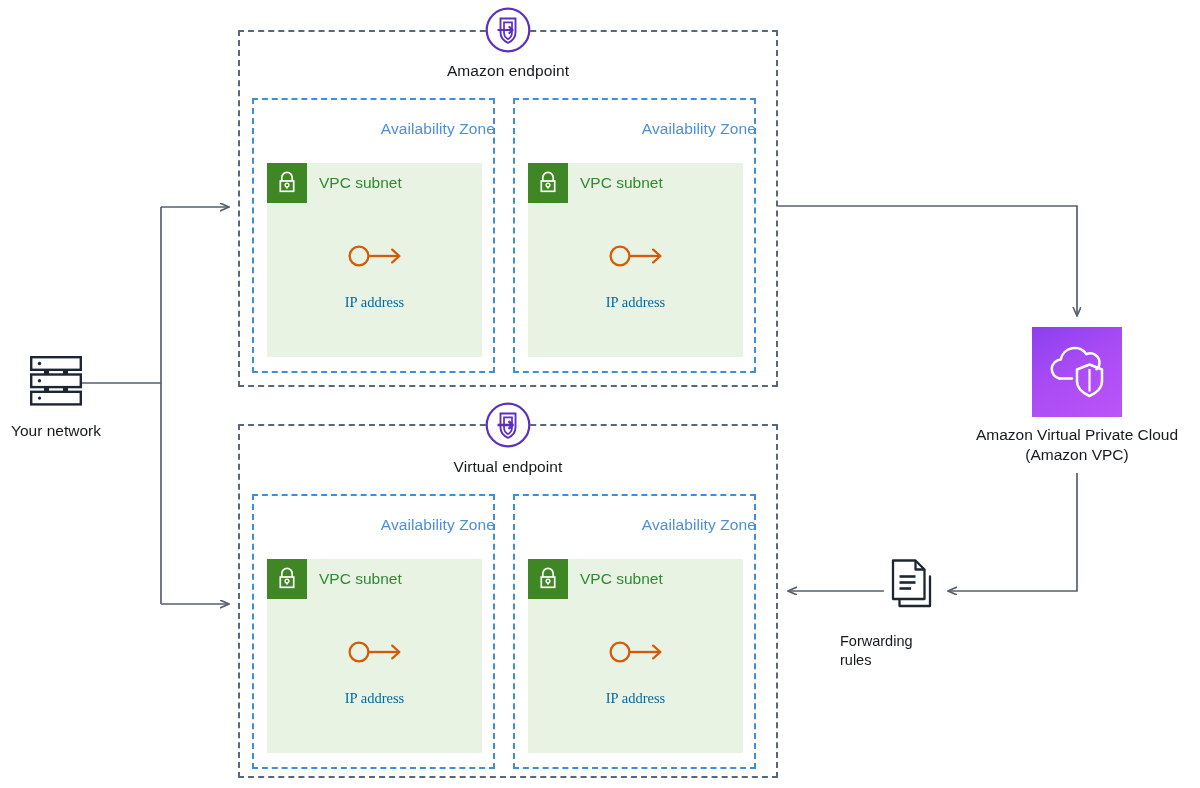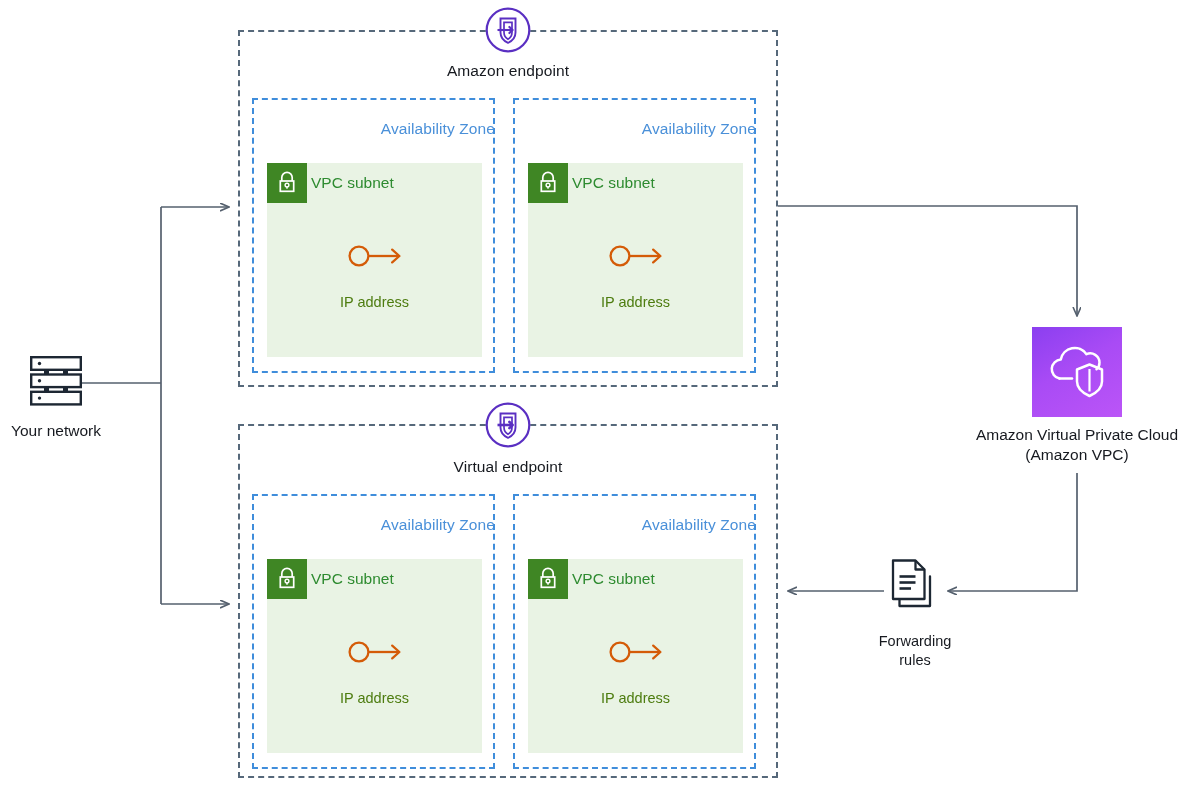--- a/index.html
+++ b/index.html
@@ -71,35 +71,36 @@
     height: 40px;
     background: #3f8624;
     display: flex;
     align-items: center;
     justify-content: center;
     flex: none;
   }
   .subnet-title {
     font-size: 15.5px;
     color: #2e8b30;
-    margin-left: 4px;
+    margin-left: 12px;
     white-space: nowrap;
   }
   .ip-icon-wrap {
     position: absolute;
     width: 100%;
     display: flex;
     justify-content: center;
   }
   .ip-label {
     position: absolute;
     width: 100%;
     text-align: center;
     font-size: 14.5px;
-    color: #4d7c0f;
+    color: #0369a1;
+    font-family: Liberation Serif, serif;
   }
 
   
   .endpoint-icon {
     position: absolute;
     width: 46px;
     height: 46px;
   }
 
   
@@ -117,21 +118,21 @@
     text-align: center;
     font-size: 15.5px;
     color: #16191f;
     line-height: 20px;
     white-space: nowrap;
   }
 
   
   .fwd-caption {
     position: absolute;
-    text-align: center;
+    text-align: left;
     font-size: 14.5px;
     color: #16191f;
     line-height: 19px;
     width: 150px;
   }
 
   
   .network-caption {
     position: absolute;
     text-align: center;

